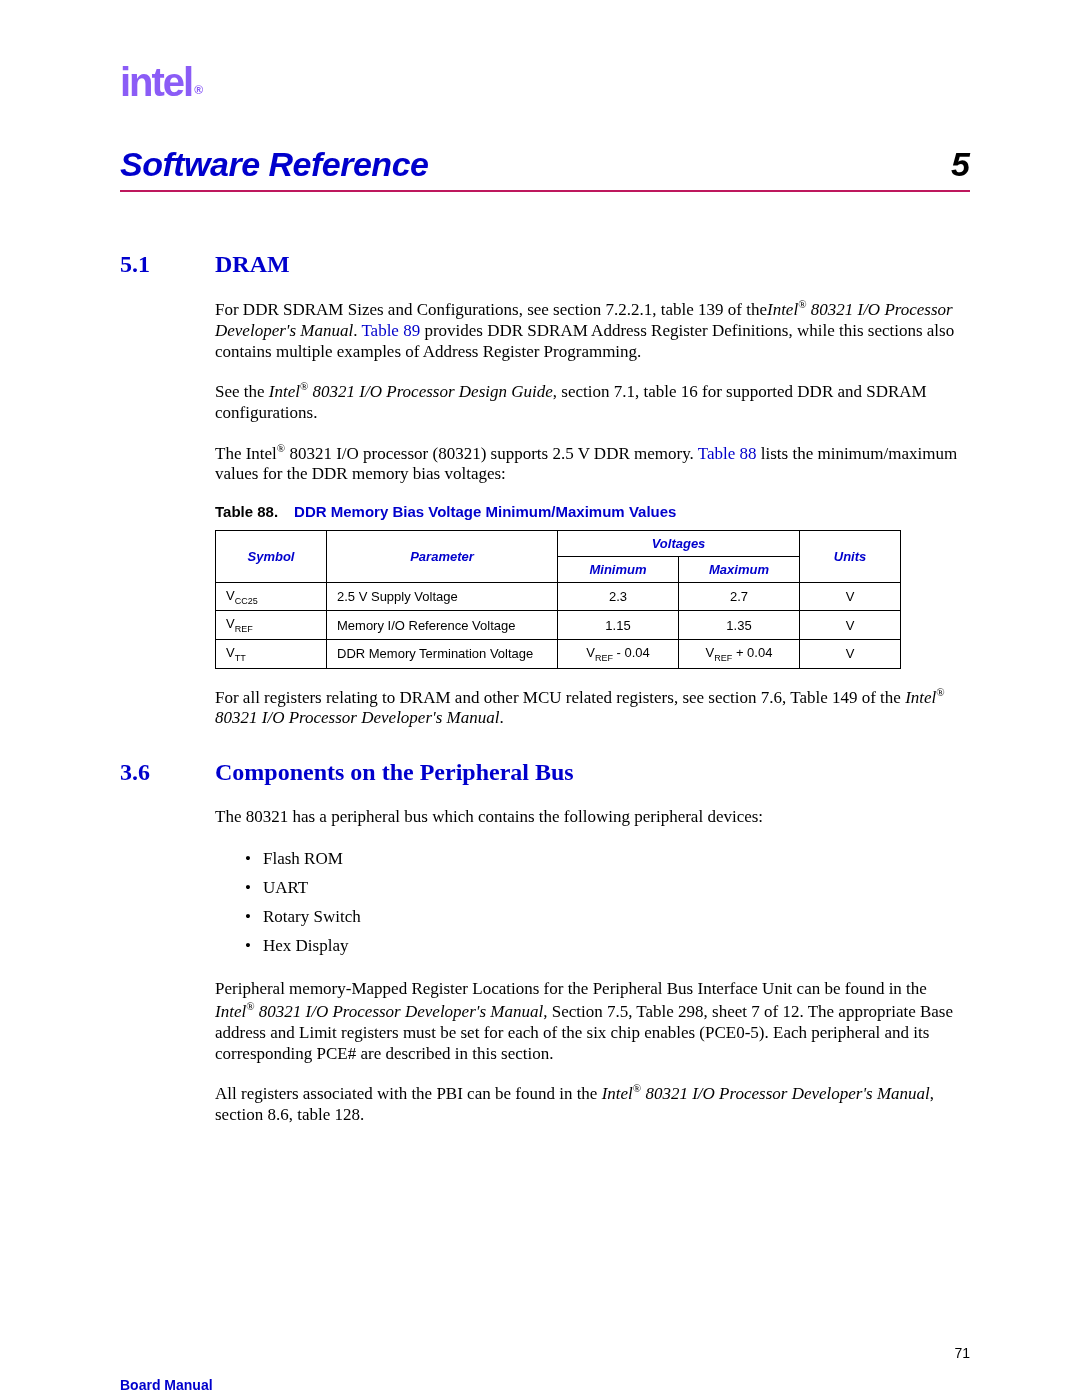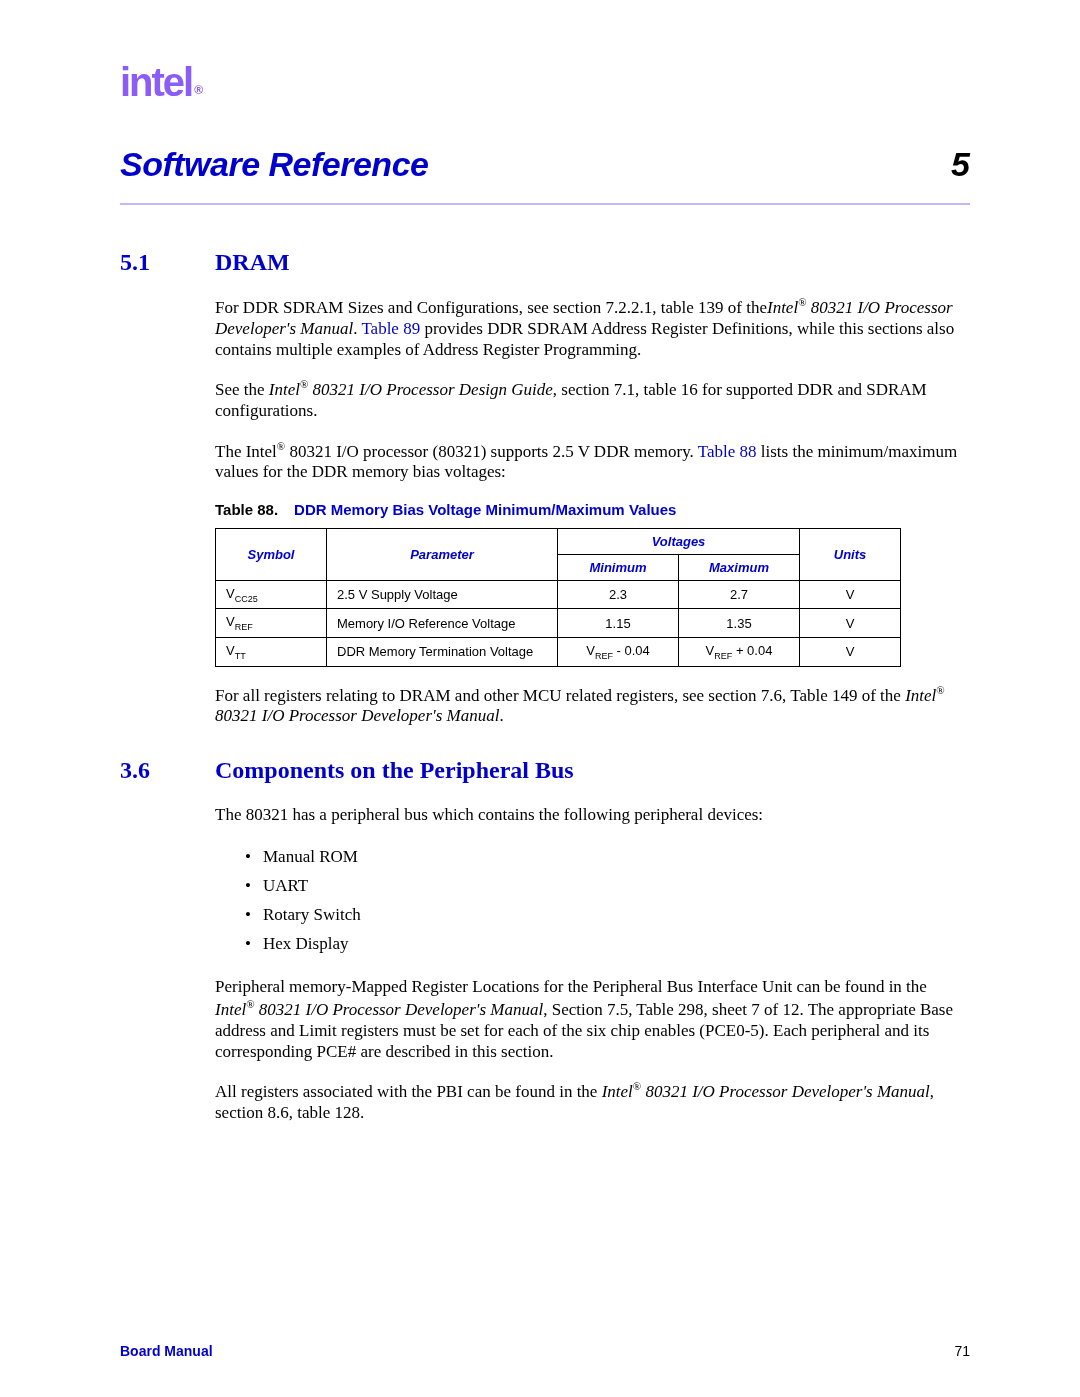--- a/index.html
+++ b/index.html
@@ -27,23 +27,23 @@
     vertical-align: baseline;
     position: relative;
     top: -2px;
     left: 2px;
     letter-spacing: 0;
   }
   .chapter-bar {
     display: flex;
     justify-content: space-between;
     align-items: baseline;
-    border-bottom: 2px solid #c4b5fd;
-    padding-bottom: 19px;
-    margin-bottom: 44px;
+    border-bottom: 2px solid #be185d;
+    padding-bottom: 6px;
+    margin-bottom: 59px;
   }
   .chapter-title {
     font-family: "Helvetica Neue", Helvetica, Arial, sans-serif;
     font-style: italic;
     font-weight: 700;
     font-size: 34px;
     color: #0000cc;
     letter-spacing: -0.5px;
   }
   .chapter-num {
@@ -117,21 +117,21 @@
   }
   ul.bullets li { list-style: none; position: relative; padding-left: 18px; }
   ul.bullets li::before { content: "•"; position: absolute; left: 0; }
   .footer {
     display: flex;
     justify-content: space-between;
     font-family: "Helvetica Neue", Helvetica, Arial, sans-serif;
     font-size: 14px;
     margin-top: 220px;
   }
-  .footer .left { color: #0000cc; font-weight: 700; }
+  .footer .left { color: #0000cc; font-weight: 700; margin-top: 32px; }
   .footer .right { color: #000; }
 </style>
 </head>
 <body>
 
 <div class="page">
 
   <div class="logo">
     <span>intel</span><span class="reg">®</span>
   </div>
@@ -203,21 +203,21 @@
   </p>
 
   <div class="section-heading">
     <span class="num">3.6</span>
     <span>Components on the Peripheral Bus</span>
   </div>
 
   <p class="body-text">The 80321 has a peripheral bus which contains the following peripheral devices:</p>
 
   <ul class="bullets">
-    <li>Manual ROM</li>
+    <li>Flash ROM</li>
     <li>UART</li>
     <li>Rotary Switch</li>
     <li>Hex Display</li>
   </ul>
 
   <p class="body-text">
     <span>Peripheral memory-Mapped Register Locations for the Peripheral Bus Interface Unit can be found in the </span><span class="italic">Intel</span><span class="sup">®</span><span class="italic"> 80321 I/O Processor Developer's Manual</span><span>, Section 7.5, Table 298, sheet 7 of 12. The appropriate Base address and Limit registers must be set for each of the six chip enables (PCE0-5). Each peripheral and its corresponding PCE# are described in this section.</span>
   </p>
 
   <p class="body-text">

